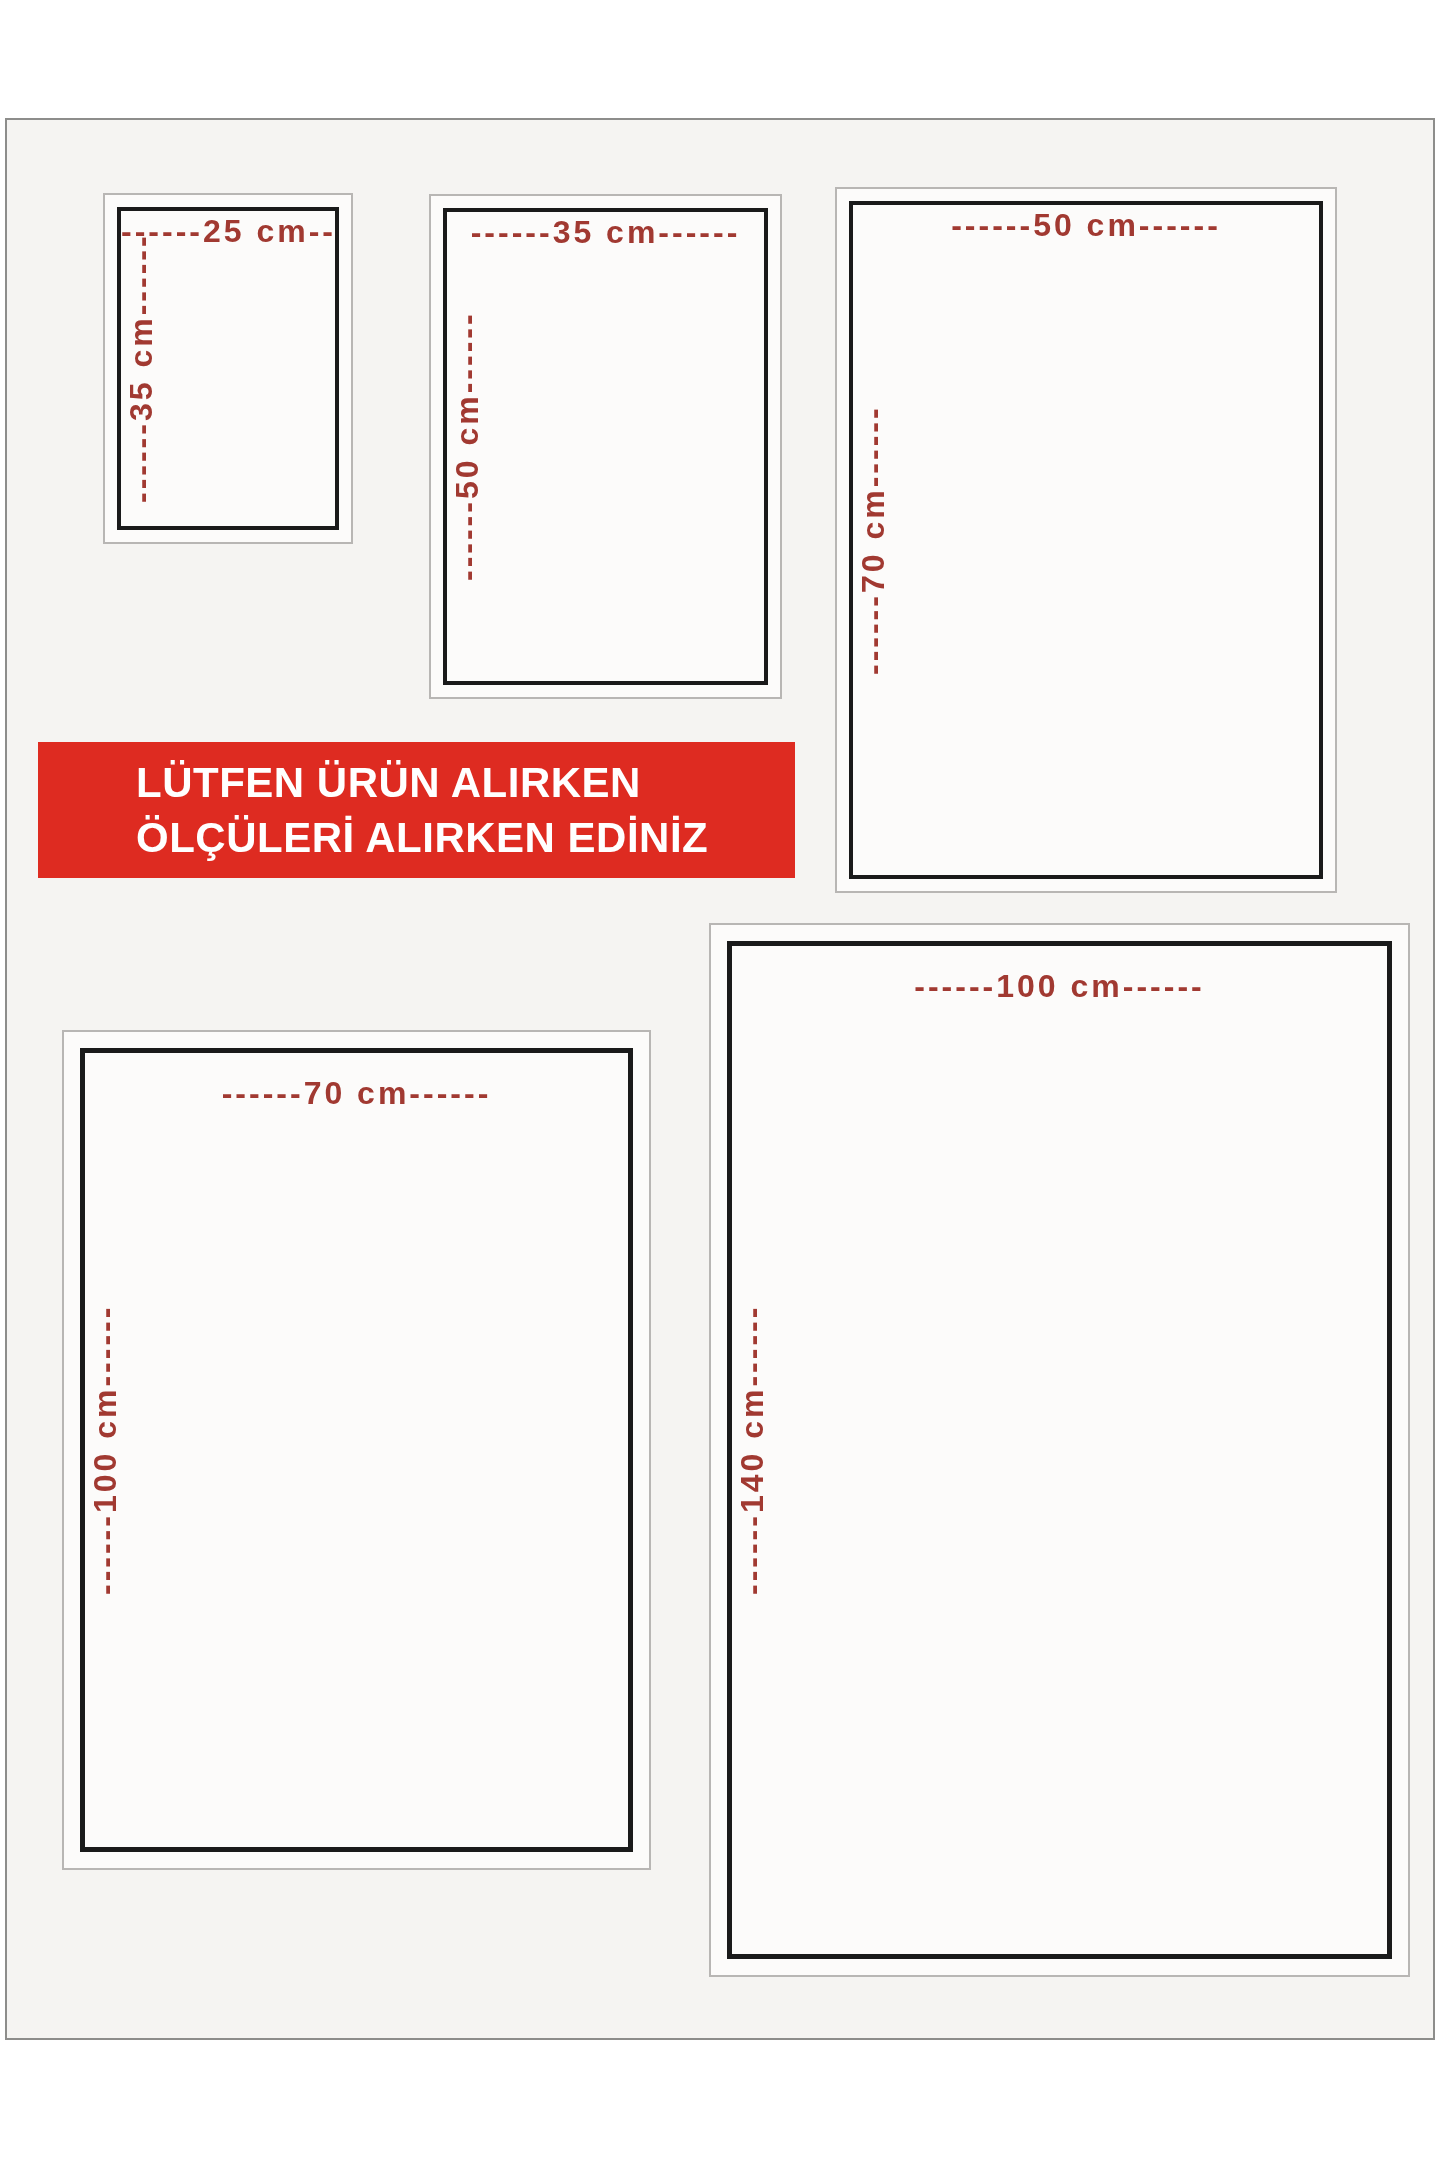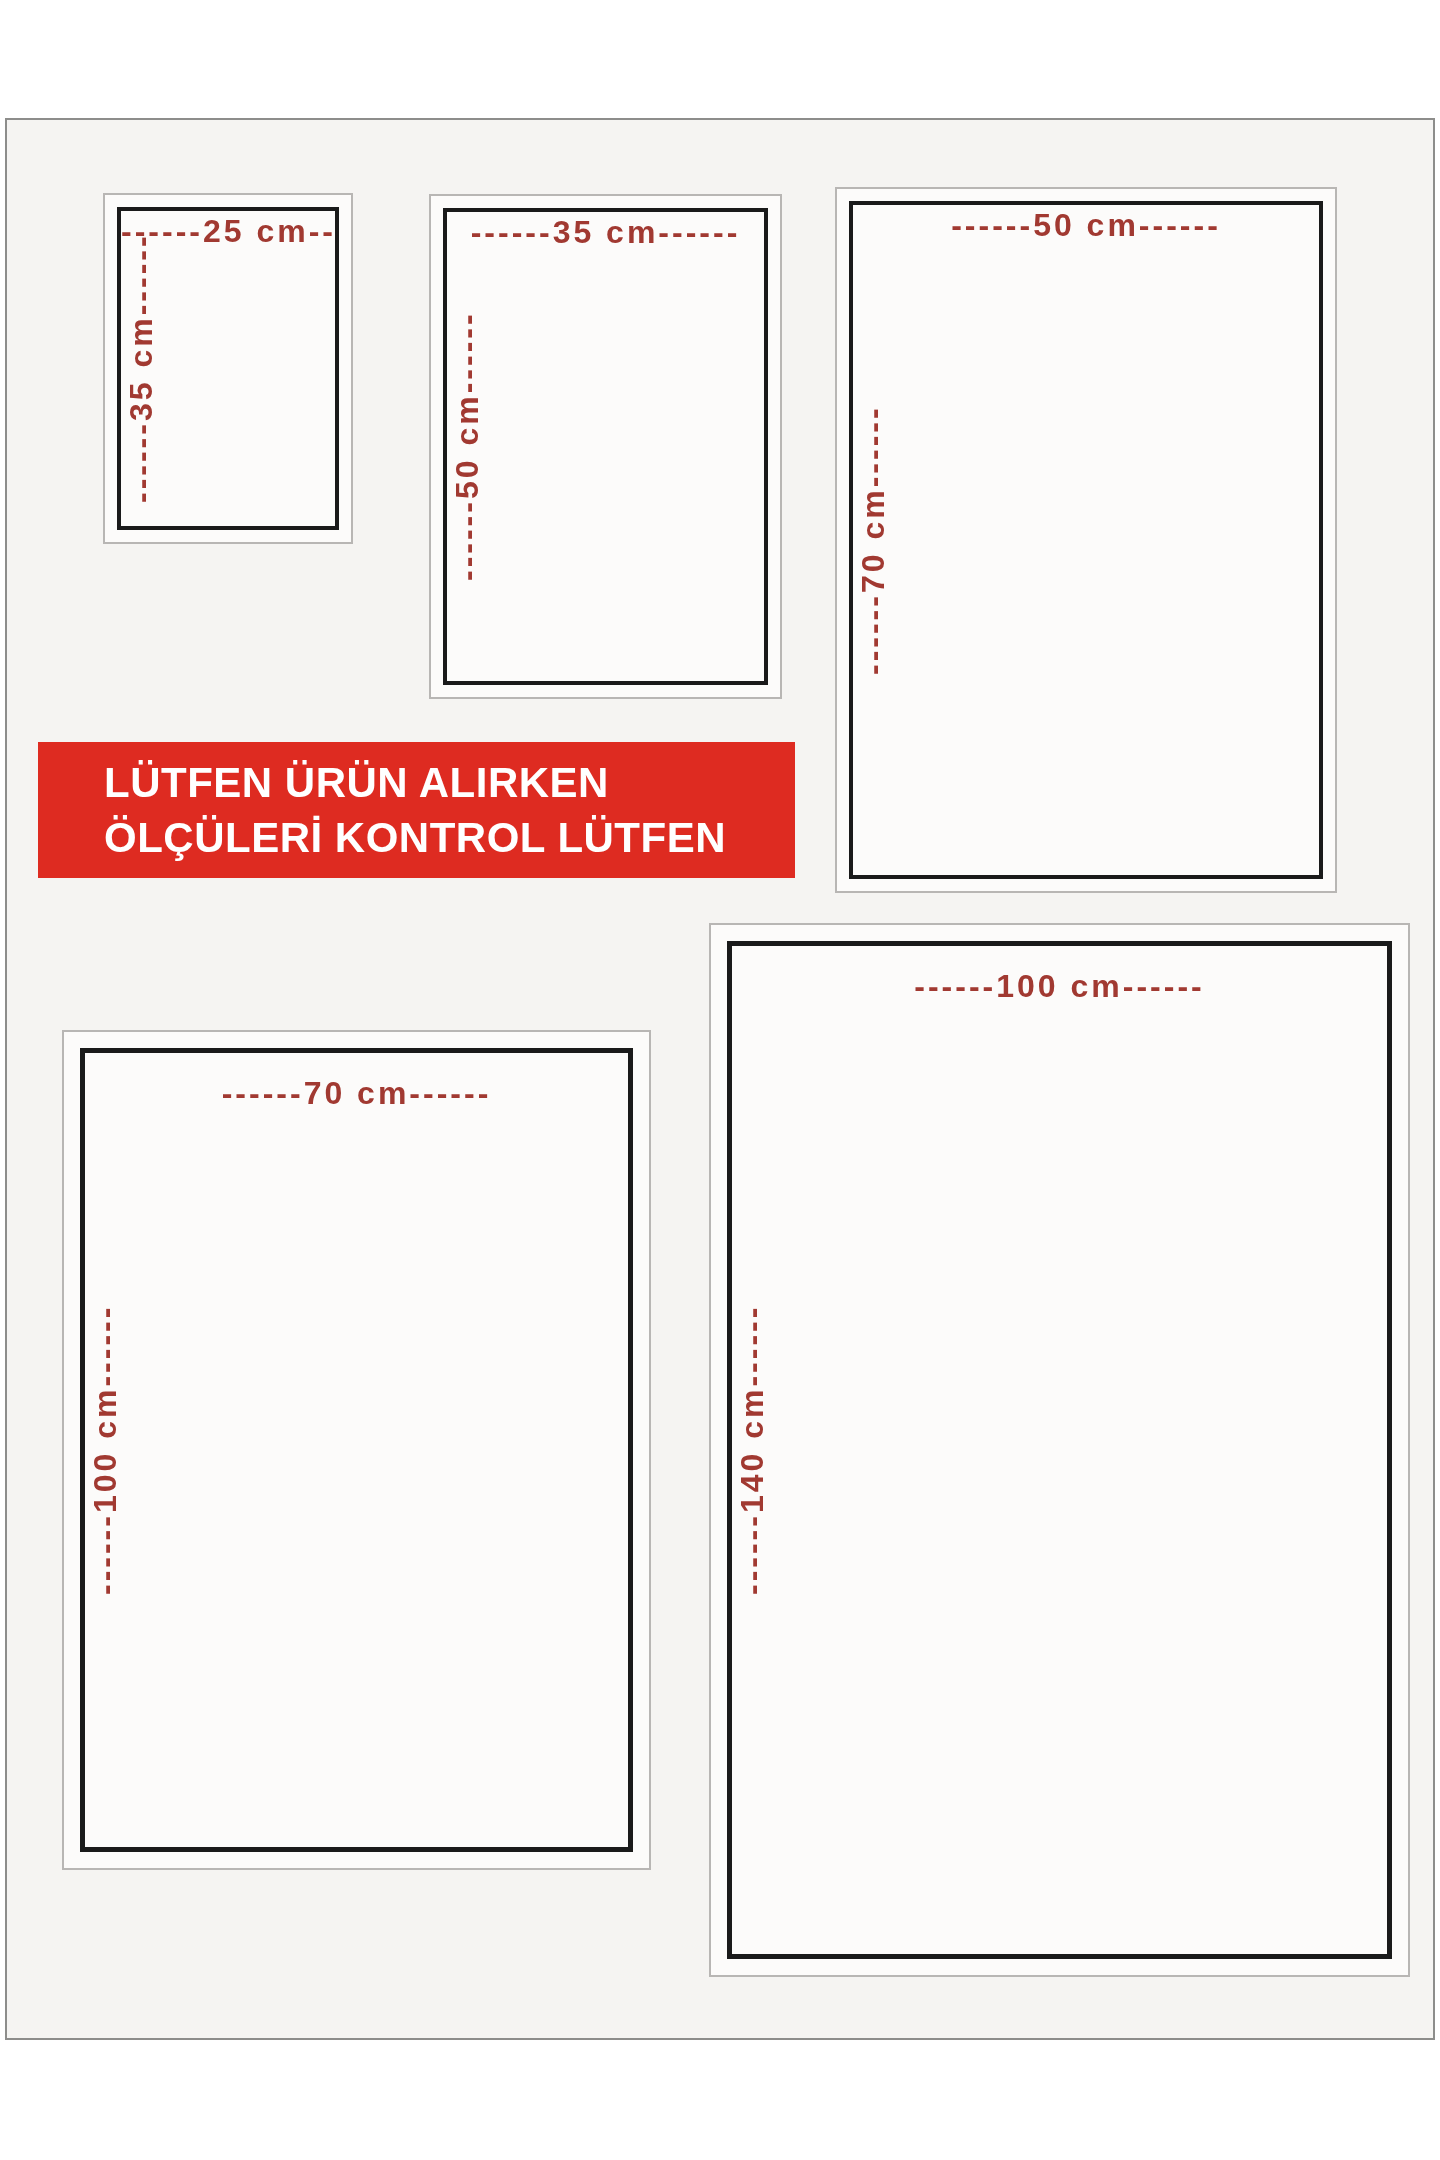--- a/index.html
+++ b/index.html
@@ -76,21 +76,21 @@
   
   .notice {
     position: absolute;
     left: 38px; top: 742px;
     width: 757px; height: 136px;
     background: var(--banner-bg, #de2b21);
     color: var(--banner-fg, #ffffff);
     display: flex;
     flex-direction: column;
     justify-content: center;
-    padding-left: 66px;
+    padding-left: 98px;
     box-sizing: border-box;
     font-size: 42px;
     font-weight: bold;
     letter-spacing: 0.5px;
     line-height: 55px;
     white-space: nowrap;
   }
 </style>
 </head>
 <body>
@@ -129,16 +129,16 @@
 
   <div class="size-box big b5">
     <div class="inner">
       <div class="dim-label hlabel">------100 cm------</div>
       <div class="dim-label vlabel">------140 cm------</div>
     </div>
   </div>
 
   <div class="notice">
     <div>LÜTFEN ÜRÜN ALIRKEN</div>
-    <div>ÖLÇÜLERİ KONTROL LÜTFEN</div>
+    <div>ÖLÇÜLERİ ALIRKEN EDİNİZ</div>
   </div>
 
 </div>
 
 </body></html>

